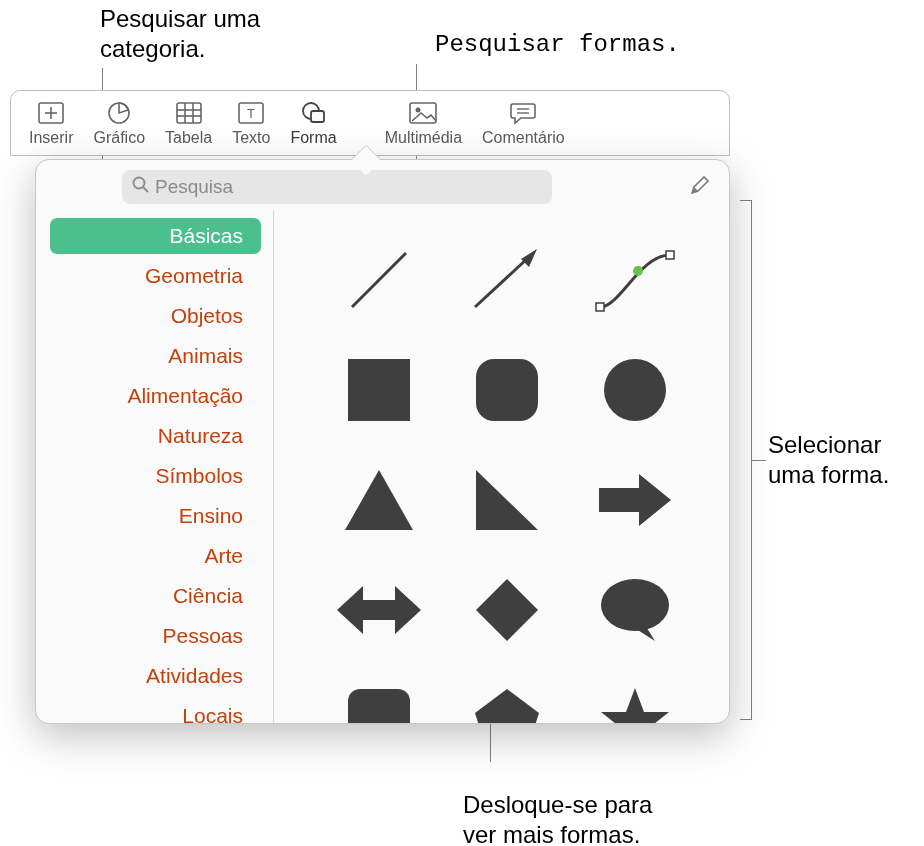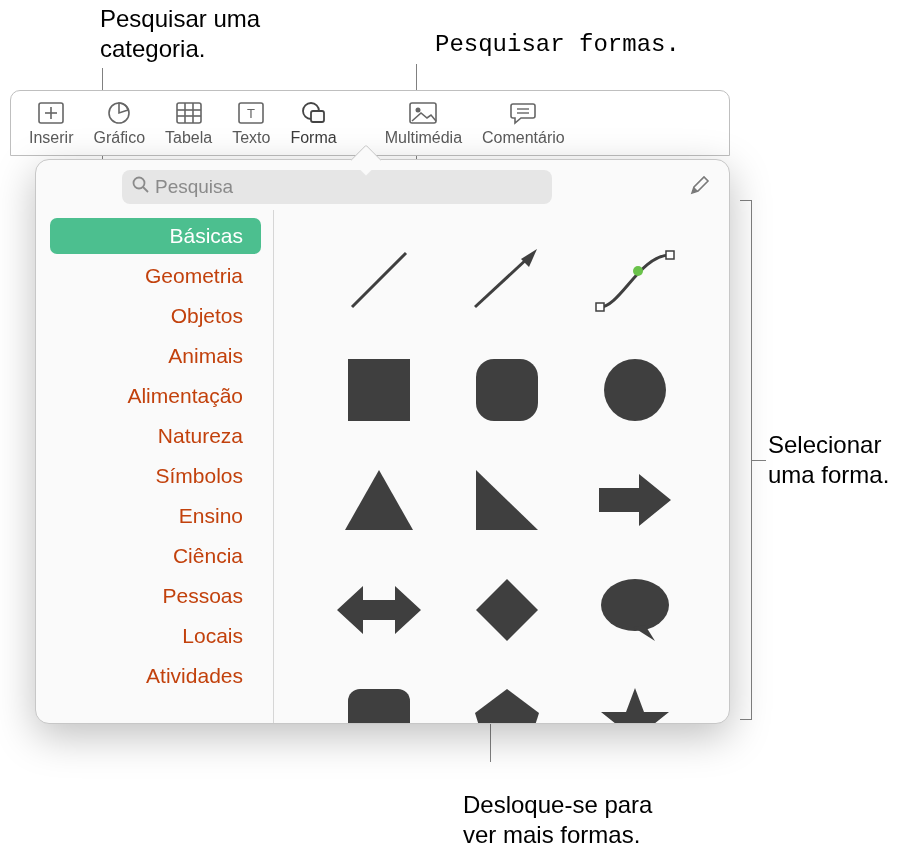--- a/index.html
+++ b/index.html
@@ -269,24 +269,25 @@
   <div class="popover-body">
     <div class="sidebar">
       <div class="cat selected">Básicas</div>
       <div class="cat">Geometria</div>
       <div class="cat">Objetos</div>
       <div class="cat">Animais</div>
       <div class="cat">Alimentação</div>
       <div class="cat">Natureza</div>
       <div class="cat">Símbolos</div>
       <div class="cat">Ensino</div>
+      <div class="cat">Arte</div>
       <div class="cat">Ciência</div>
       <div class="cat">Pessoas</div>
+      <div class="cat">Atividades</div>
       <div class="cat">Locais</div>
-      <div class="cat">Atividades</div>
     </div>
     <div class="shape-grid">
 
       <div class="shape-cell">
         <svg width="70" height="70">
             <line x1="8" y1="62" x2="62" y2="8" stroke="#3f3f3f" stroke-width="3"></line>
           </svg>
       </div>
       <div class="shape-cell">
         <svg width="80" height="70">

